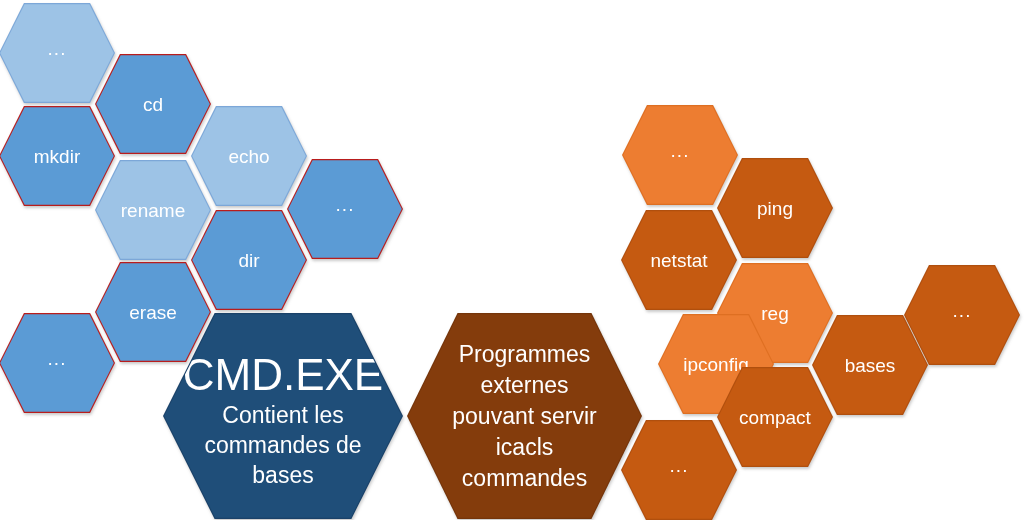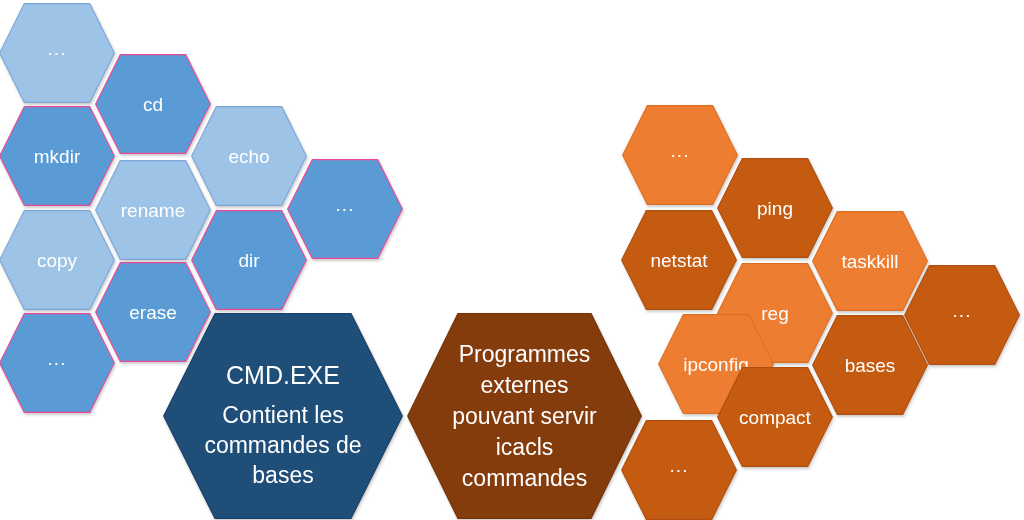--- a/index.html
+++ b/index.html
@@ -21,27 +21,27 @@
     display:flex;flex-direction:column;align-items:center;justify-content:center;
     text-align:center;
   }
   .sm{width:116px;height:100px;}
   .hex-label{
     color:var(--text,#ffffff);font-size:19px;white-space:nowrap;line-height:1;
   }
   .dots{transform:translateY(-26%);letter-spacing:1px;}
   
   .bl{background:#7ca7d8;} .bl .hex-in{background:var(--blue_light,#9DC3E6);}
-  .bm{background:#ec4899;} .bm .hex-in{background:var(--blue_medium,#5B9BD5);}
+  .bm{background:#b91c1c;} .bm .hex-in{background:var(--blue_medium,#5B9BD5);}
   .navy{background:#1b4269;} .navy .hex-in{background:var(--blue_dark,#1F4E79);}
   .ol{background:#de6f22;} .ol .hex-in{background:var(--orange_light,#ED7D31);}
   .od{background:#b04f0e;} .od .hex-in{background:var(--orange_dark,#C55A11);}
   .brown{background:#75350b;} .brown .hex-in{background:var(--brown_dark,#843C0C);}
   
-  .big-title{color:var(--text,#ffffff);font-size:25px;line-height:40px;margin-bottom:5px;white-space:nowrap;}
+  .big-title{color:var(--text,#ffffff);font-size:44px;line-height:40px;margin-bottom:5px;white-space:nowrap;}
   .big-line{color:var(--text,#ffffff);font-size:23px;line-height:30px;white-space:nowrap;}
   .prog .big-line{line-height:31px;}
   .cmd-content{padding-top:12px;}
 </style>
 </head>
 <body>
 
 <div class="stage">
   <div class="shadow-layer">
 
@@ -66,25 +66,20 @@
         </div>
     </div>
     <div class="hex sm bl" style="left:95px;top:160px">
       <div class="hex-in">
           <span class="hex-label">rename</span>
         </div>
     </div>
     <div class="hex sm bm" style="left:287px;top:159px">
       <div class="hex-in">
           <span class="hex-label dots">...</span>
-        </div>
-    </div>
-    <div class="hex sm bl" style="left:-1px;top:210px">
-      <div class="hex-in">
-          <span class="hex-label">copy</span>
         </div>
     </div>
     <div class="hex sm bm" style="left:191px;top:210px">
       <div class="hex-in">
           <span class="hex-label">dir</span>
         </div>
     </div>
     <div class="hex sm bm" style="left:95px;top:262px">
       <div class="hex-in">
           <span class="hex-label">erase</span>
@@ -123,25 +118,20 @@
     <div class="hex sm od" style="left:621px;top:210px">
       <div class="hex-in">
           <span class="hex-label">netstat</span>
         </div>
     </div>
     <div class="hex sm od" style="left:717px;top:158px">
       <div class="hex-in">
           <span class="hex-label">ping</span>
         </div>
     </div>
-    <div class="hex sm ol" style="left:812px;top:211px">
-      <div class="hex-in">
-          <span class="hex-label">taskkill</span>
-        </div>
-    </div>
     <div class="hex sm ol" style="left:717px;top:263px">
       <div class="hex-in">
           <span class="hex-label">reg</span>
         </div>
     </div>
     <div class="hex sm od" style="left:904px;top:265px">
       <div class="hex-in">
           <span class="hex-label dots">...</span>
         </div>
     </div>

